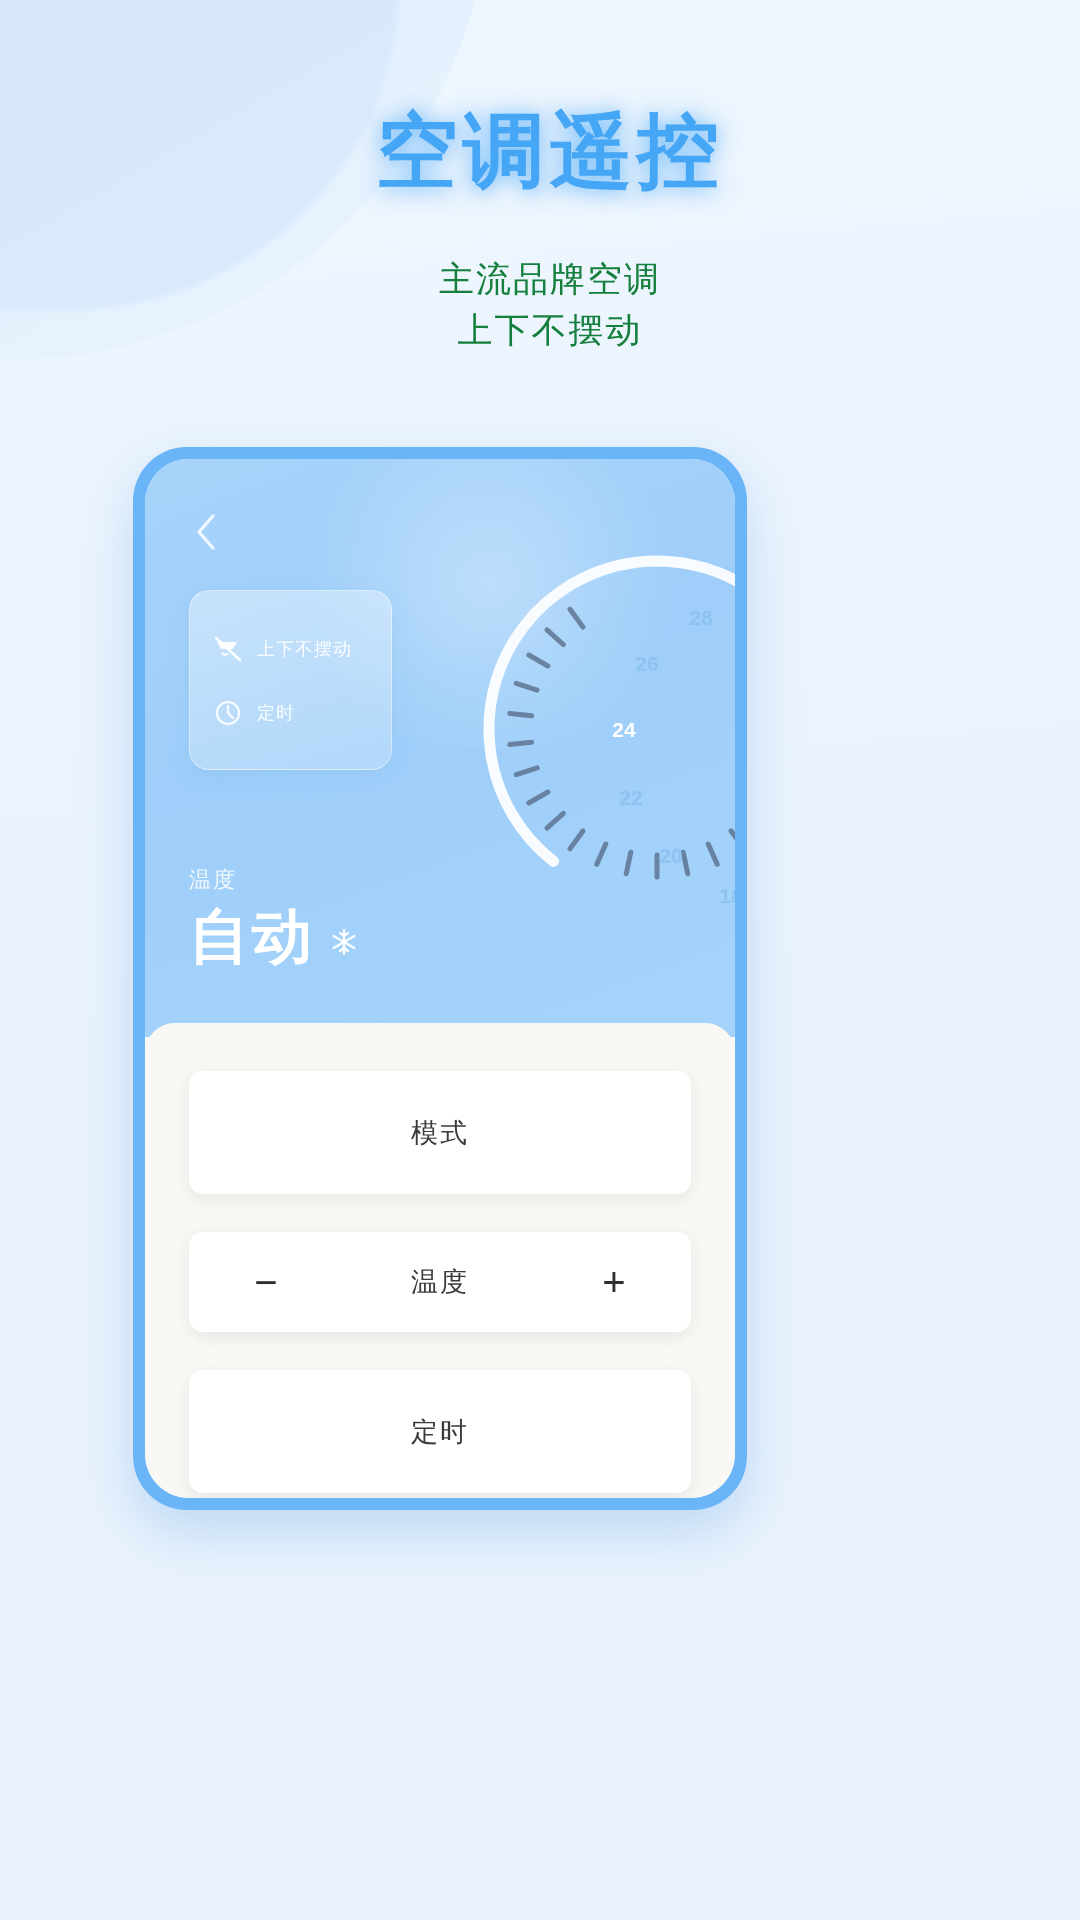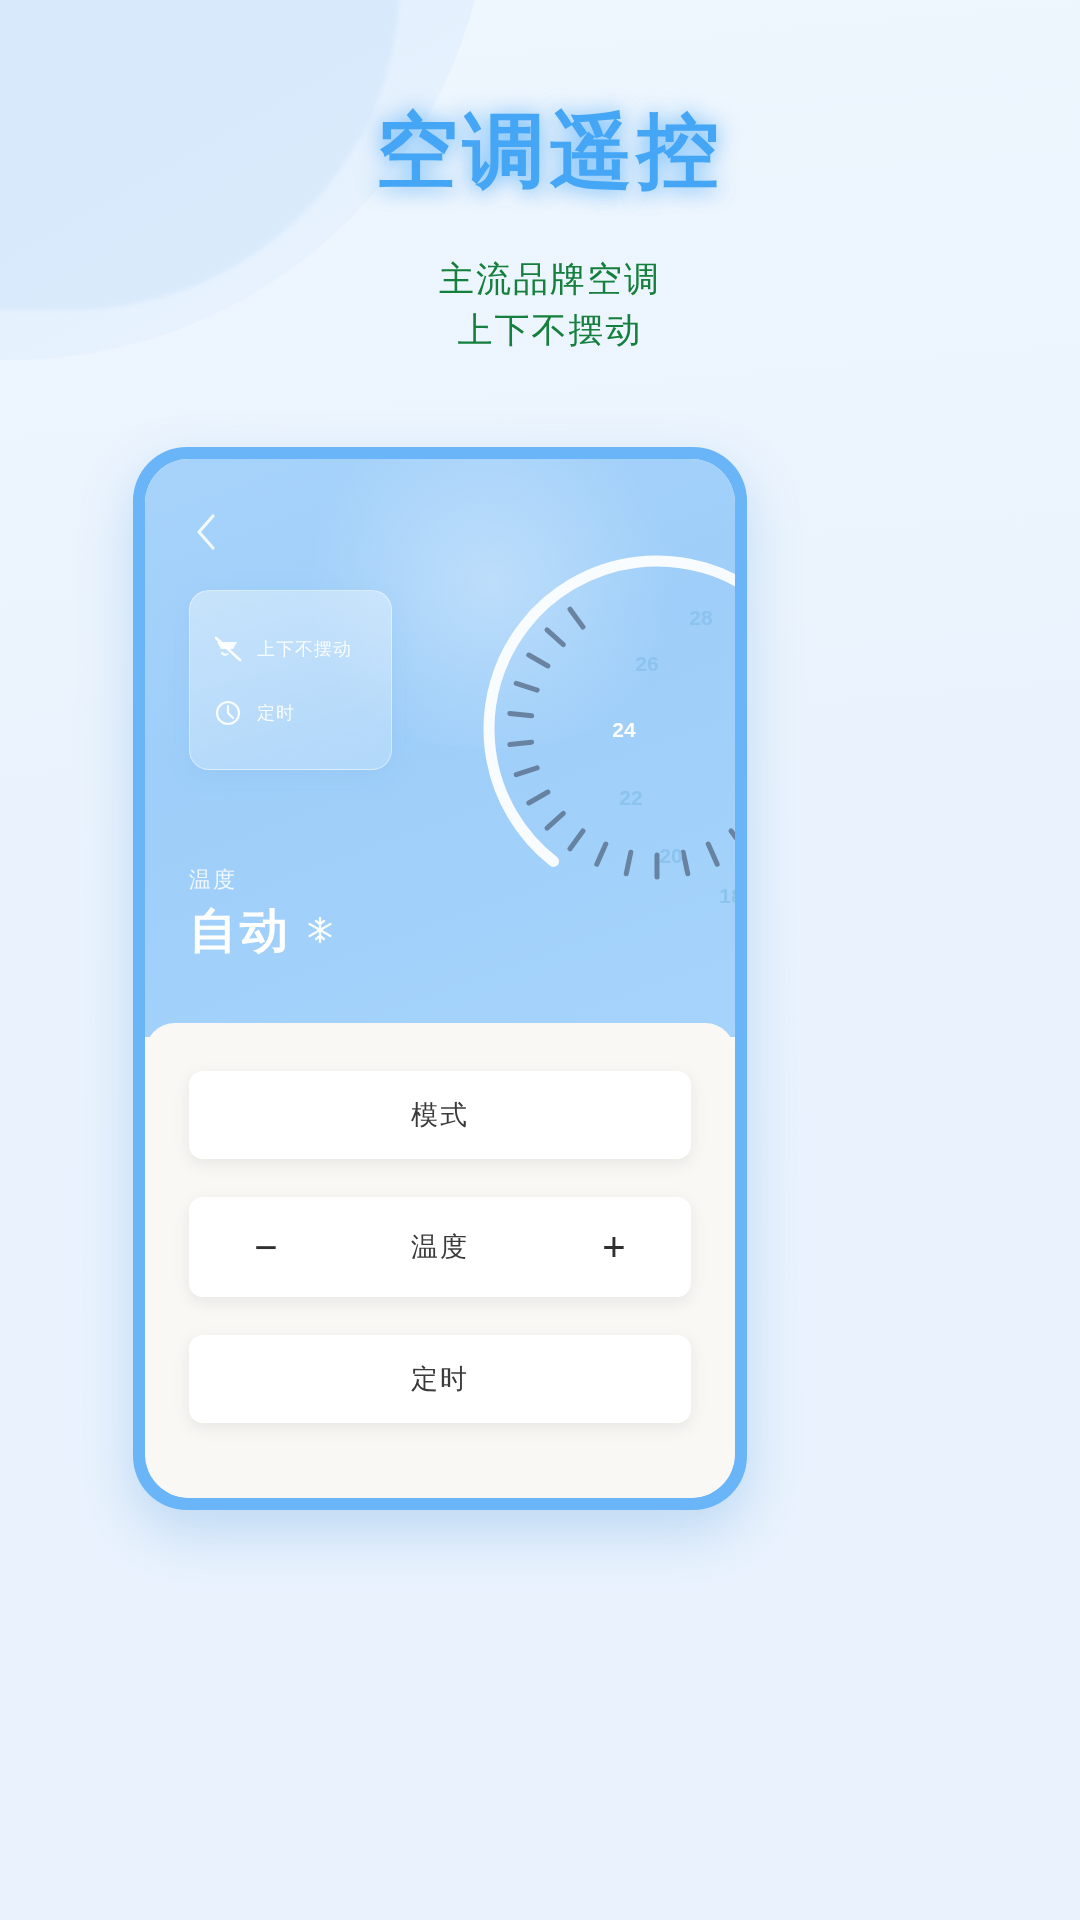--- a/index.html
+++ b/index.html
@@ -150,21 +150,21 @@
     color:rgba(255,255,255,.85);
     letter-spacing:2px;
   }
   #temp-value-row {
     display:flex;
     align-items:flex-end;
     gap:14px;
     margin-top:12px;
   }
   #temp-value {
-    font-size:48px;
+    font-size:60px;
     font-weight:bold;
     color:#ffffff;
     letter-spacing:3px;
     line-height:1;
   }
   #temp-mode-icon {
     margin-bottom:10px;
     display:flex; align-items:center; justify-content:center;
   }
   #temp-mode-icon svg { display:block; }
@@ -177,21 +177,21 @@
     margin-top:-14px;
     position:relative;
     padding:48px 44px 40px 44px;
     display:flex;
     flex-direction:column;
     gap:38px;
   }
   .btn-row { display:flex; gap:34px; }
   .ctrl-btn {
     flex:1;
-    height:88px;
+    height:123px;
     border-radius:14px;
     background:#ffffff;
     box-shadow:0 5px 16px rgba(170,170,165,.22);
     display:flex;
     align-items:center;
     justify-content:center;
     font-size:27px;
     color:#3a3a3a;
     letter-spacing:2px;
     cursor:pointer;

